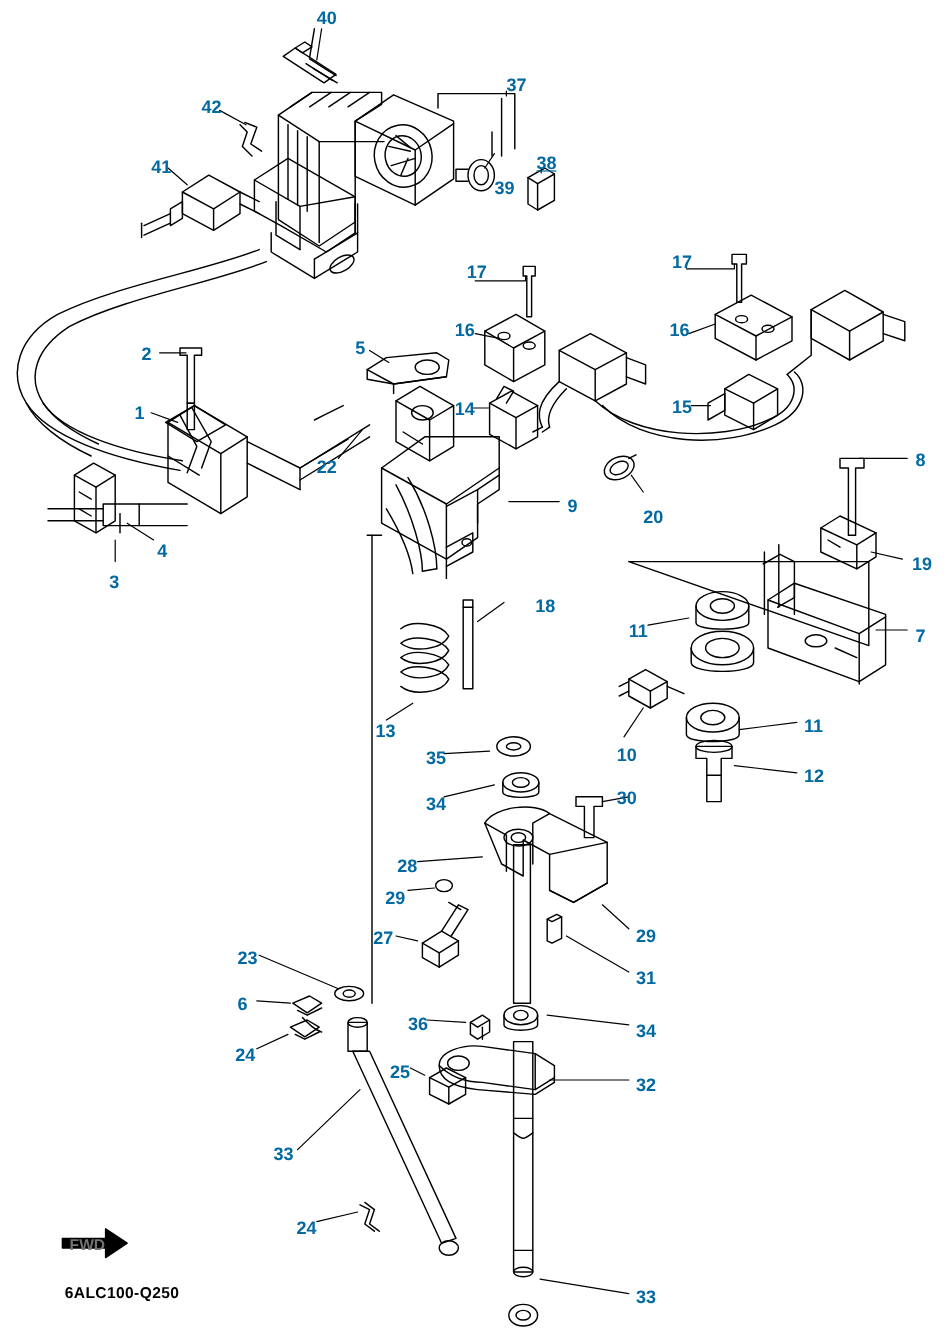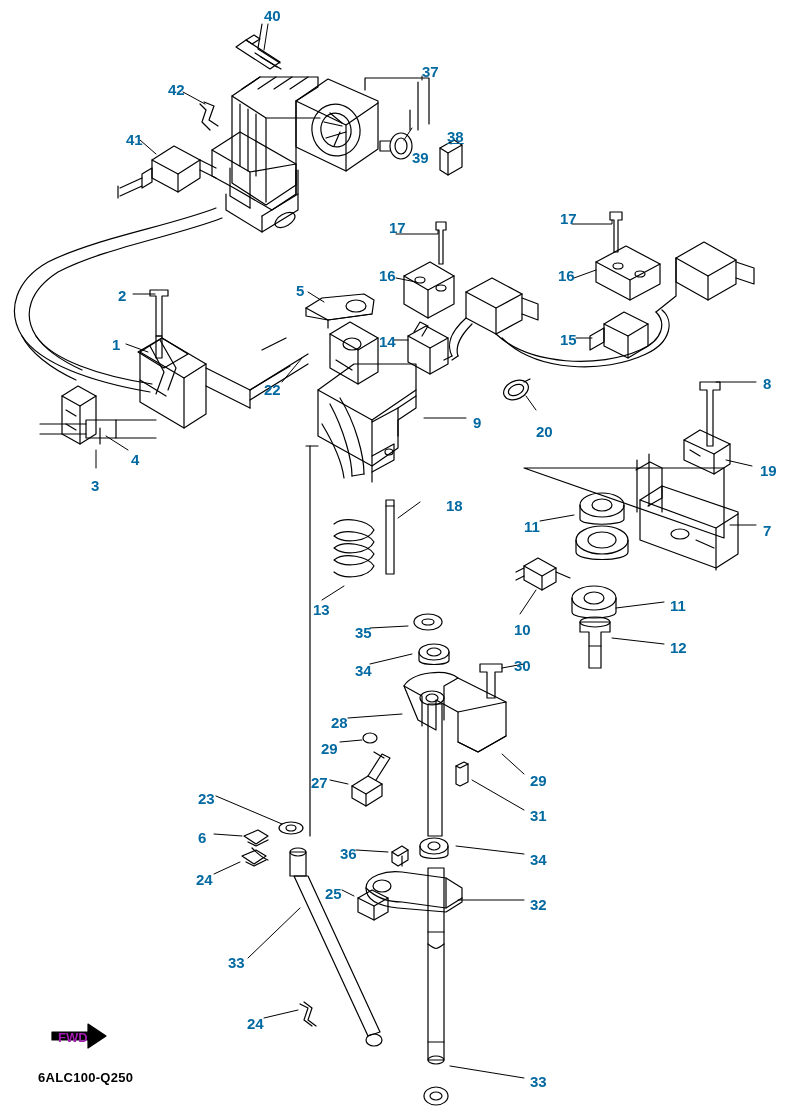--- a/index.html
+++ b/index.html
@@ -34,20 +34,21 @@
     white-space: nowrap;
   }
   .partcode {
     position: absolute;
     font-family: "Liberation Sans", sans-serif;
     font-size: 13px;
     font-weight: bold;
     color: #000000;
     letter-spacing: 0.3px;
     white-space: nowrap;
+    margin-left: 16px;
   }
   .fwd-label {
     position: absolute;
     font-family: "Liberation Sans", sans-serif;
     font-size: 13px;
     font-weight: bold;
     color: #000000;
     white-space: nowrap;
   }
 </style>
@@ -460,16 +461,16 @@
   <div class="callout" style="left:198px;top:830px;">6</div>
   <div class="callout" style="left:340px;top:846px;">36</div>
   <div class="callout" style="left:530px;top:852px;">34</div>
   <div class="callout" style="left:196px;top:872px;">24</div>
   <div class="callout" style="left:325px;top:886px;">25</div>
   <div class="callout" style="left:530px;top:897px;">32</div>
   <div class="callout" style="left:228px;top:955px;">33</div>
   <div class="callout" style="left:247px;top:1016px;">24</div>
   <div class="callout" style="left:530px;top:1074px;">33</div>
 
-  <div class="fwd-label" style="left:58px;top:1030px;color:#a21caf;">FWD</div>
+  <div class="fwd-label" style="left:58px;top:1030px;color:#737373;">FWD</div>
   <div class="partcode" style="left:38px;top:1070px;">6ALC100-Q250</div>
 
 </div>
 
 </body></html>

